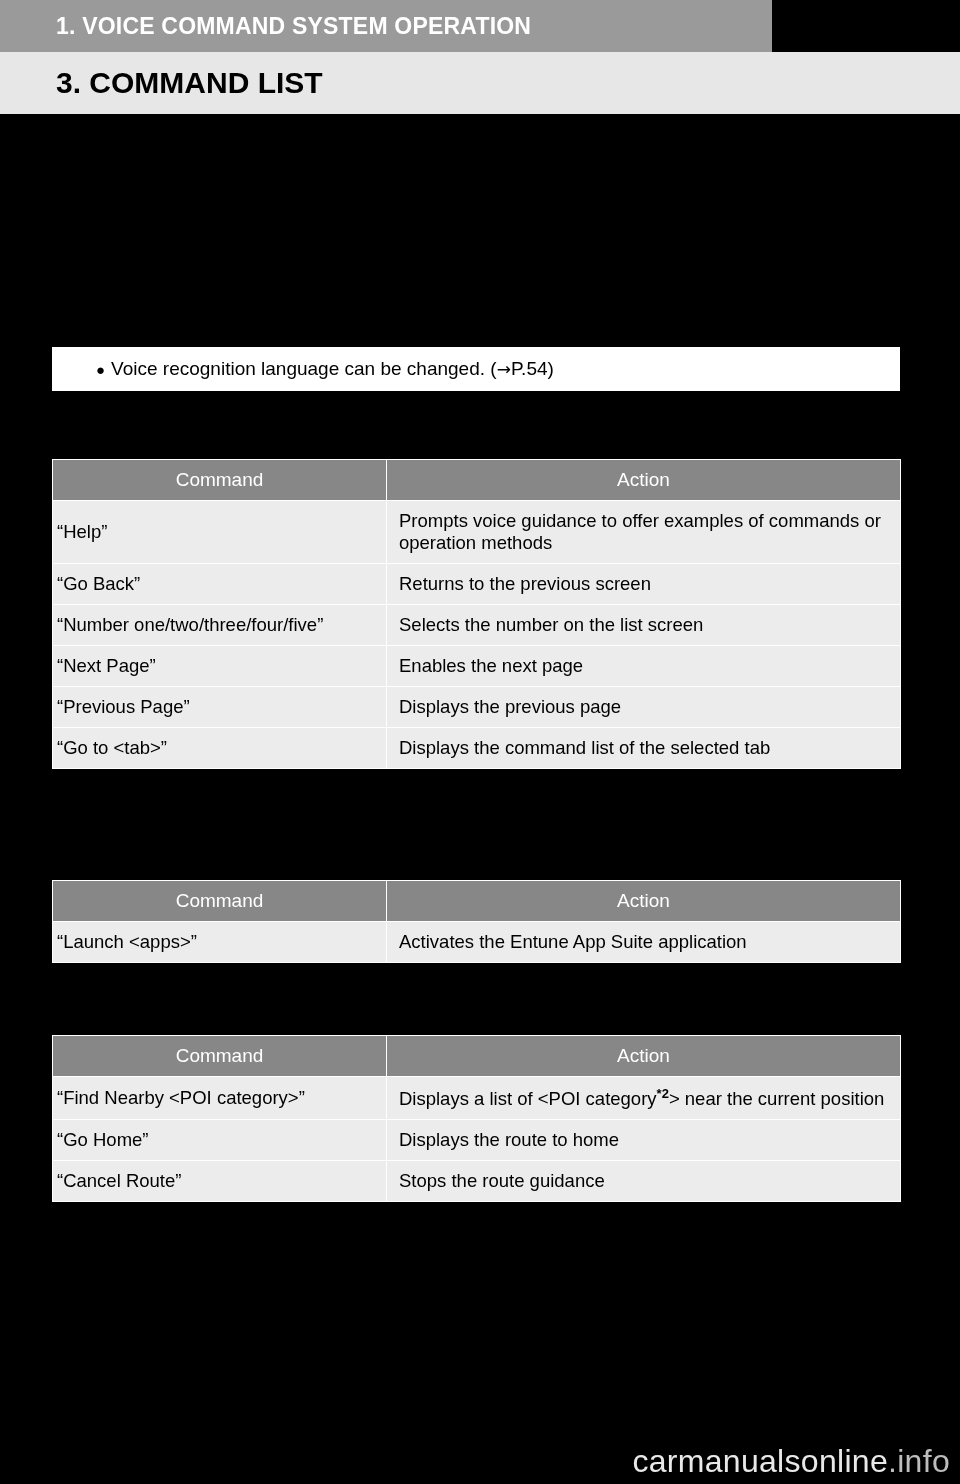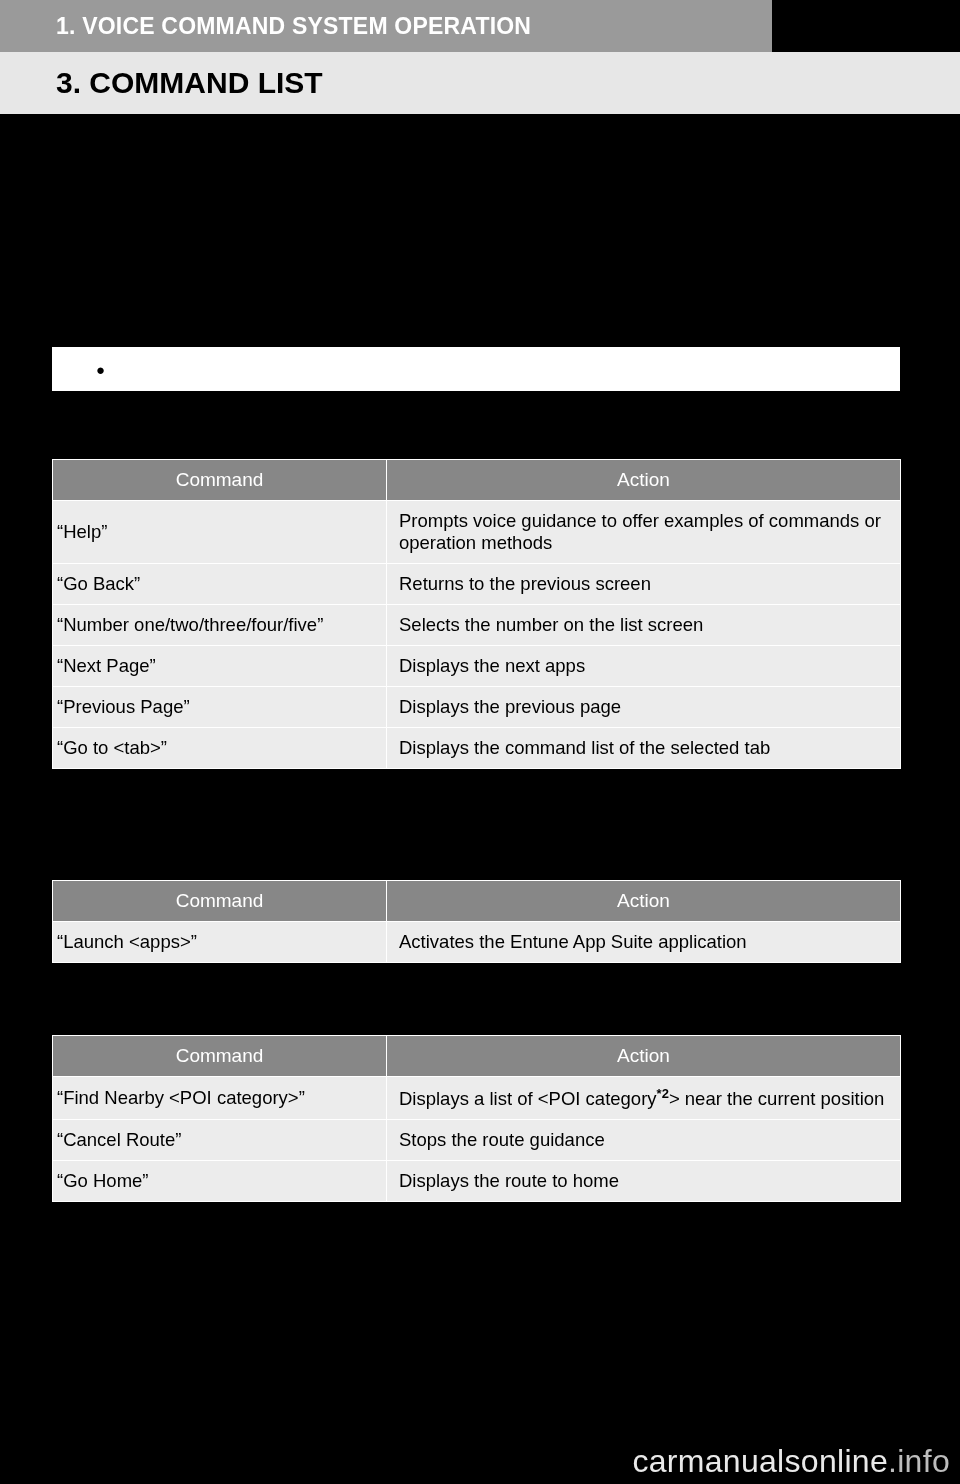--- a/index.html
+++ b/index.html
@@ -147,20 +147,21 @@
 </div>
 
 <div class="subheader-bar">
   <div class="subheader-title">3. COMMAND LIST</div>
 </div>
 
 <div class="page-body"></div>
 
 <div class="notice-box">
   <span class="notice-bullet">●</span>
+  <span class="notice-text"><span>Voice recognition language can be changed. (</span><span class="arrow-glyph">→</span><span>P.54</span><span>)</span></span>
 </div>
 
 <table class="cmd-table table1">
   <colgroup>
       <col class="c1">
       <col class="c2">
     </colgroup>
   <thead>
     <tr>
       <th>Command</th>
@@ -175,21 +176,21 @@
     <tr>
       <td class="cell-cmd">“Go Back”</td>
       <td>Returns to the previous screen</td>
     </tr>
     <tr>
       <td class="cell-cmd">“Number one/two/three/four/five”</td>
       <td>Selects the number on the list screen</td>
     </tr>
     <tr>
       <td class="cell-cmd">“Next Page”</td>
-      <td>Displays the next apps</td>
+      <td>Enables the next page</td>
     </tr>
     <tr>
       <td class="cell-cmd">“Previous Page”</td>
       <td>Displays the previous page</td>
     </tr>
     <tr>
       <td class="cell-cmd">“Go to &lt;tab&gt;”</td>
       <td>Displays the command list of the selected tab</td>
     </tr>
   </tbody>
@@ -224,23 +225,23 @@
       <th>Command</th>
       <th>Action</th>
     </tr>
   </thead>
   <tbody>
     <tr>
       <td class="cell-cmd">“Find Nearby &lt;POI category&gt;”</td>
       <td><span>Displays a list of &lt;POI category</span><sup class="footnote">*2</sup><span>&gt; near the current position</span></td>
     </tr>
     <tr>
+      <td class="cell-cmd">“Go Home”</td>
+      <td>Displays the route to home</td>
+    </tr>
+    <tr>
       <td class="cell-cmd">“Cancel Route”</td>
       <td>Stops the route guidance</td>
     </tr>
-    <tr>
-      <td class="cell-cmd">“Go Home”</td>
-      <td>Displays the route to home</td>
-    </tr>
   </tbody>
 </table>
 
 <div class="footer-watermark"><span>carmanualsonline</span><span class="dim">.info</span></div>
 
 </body></html>

